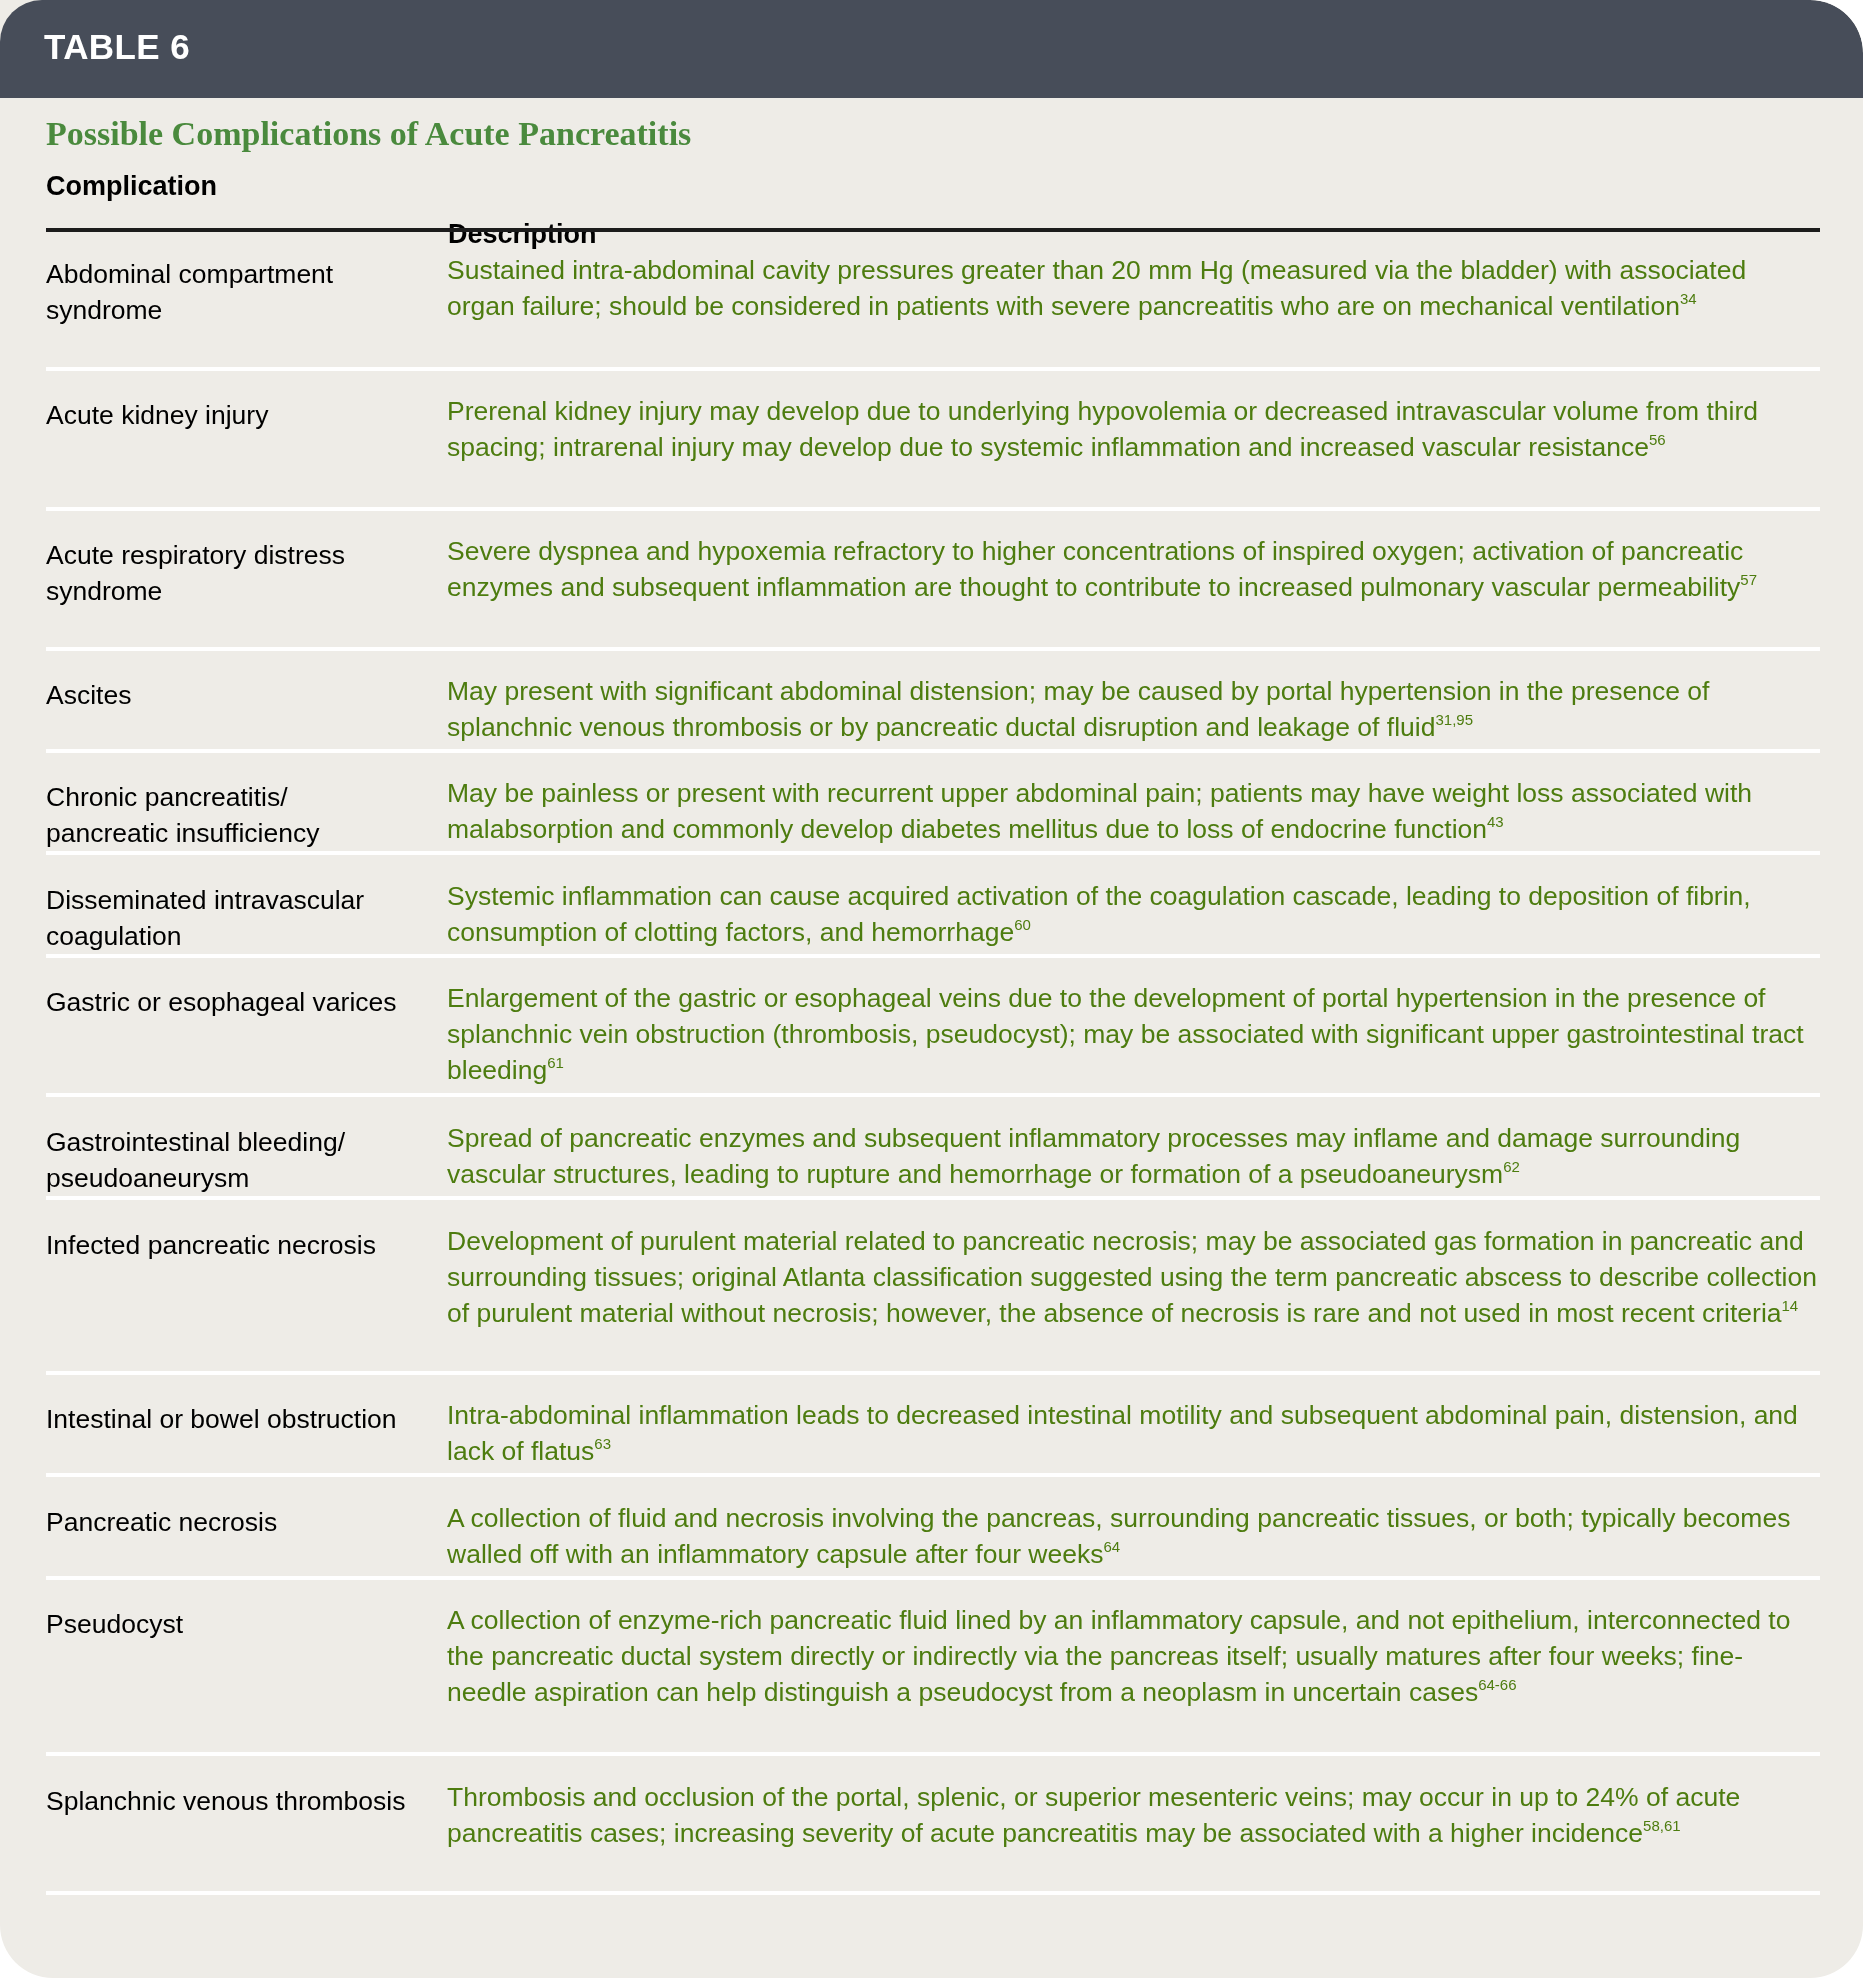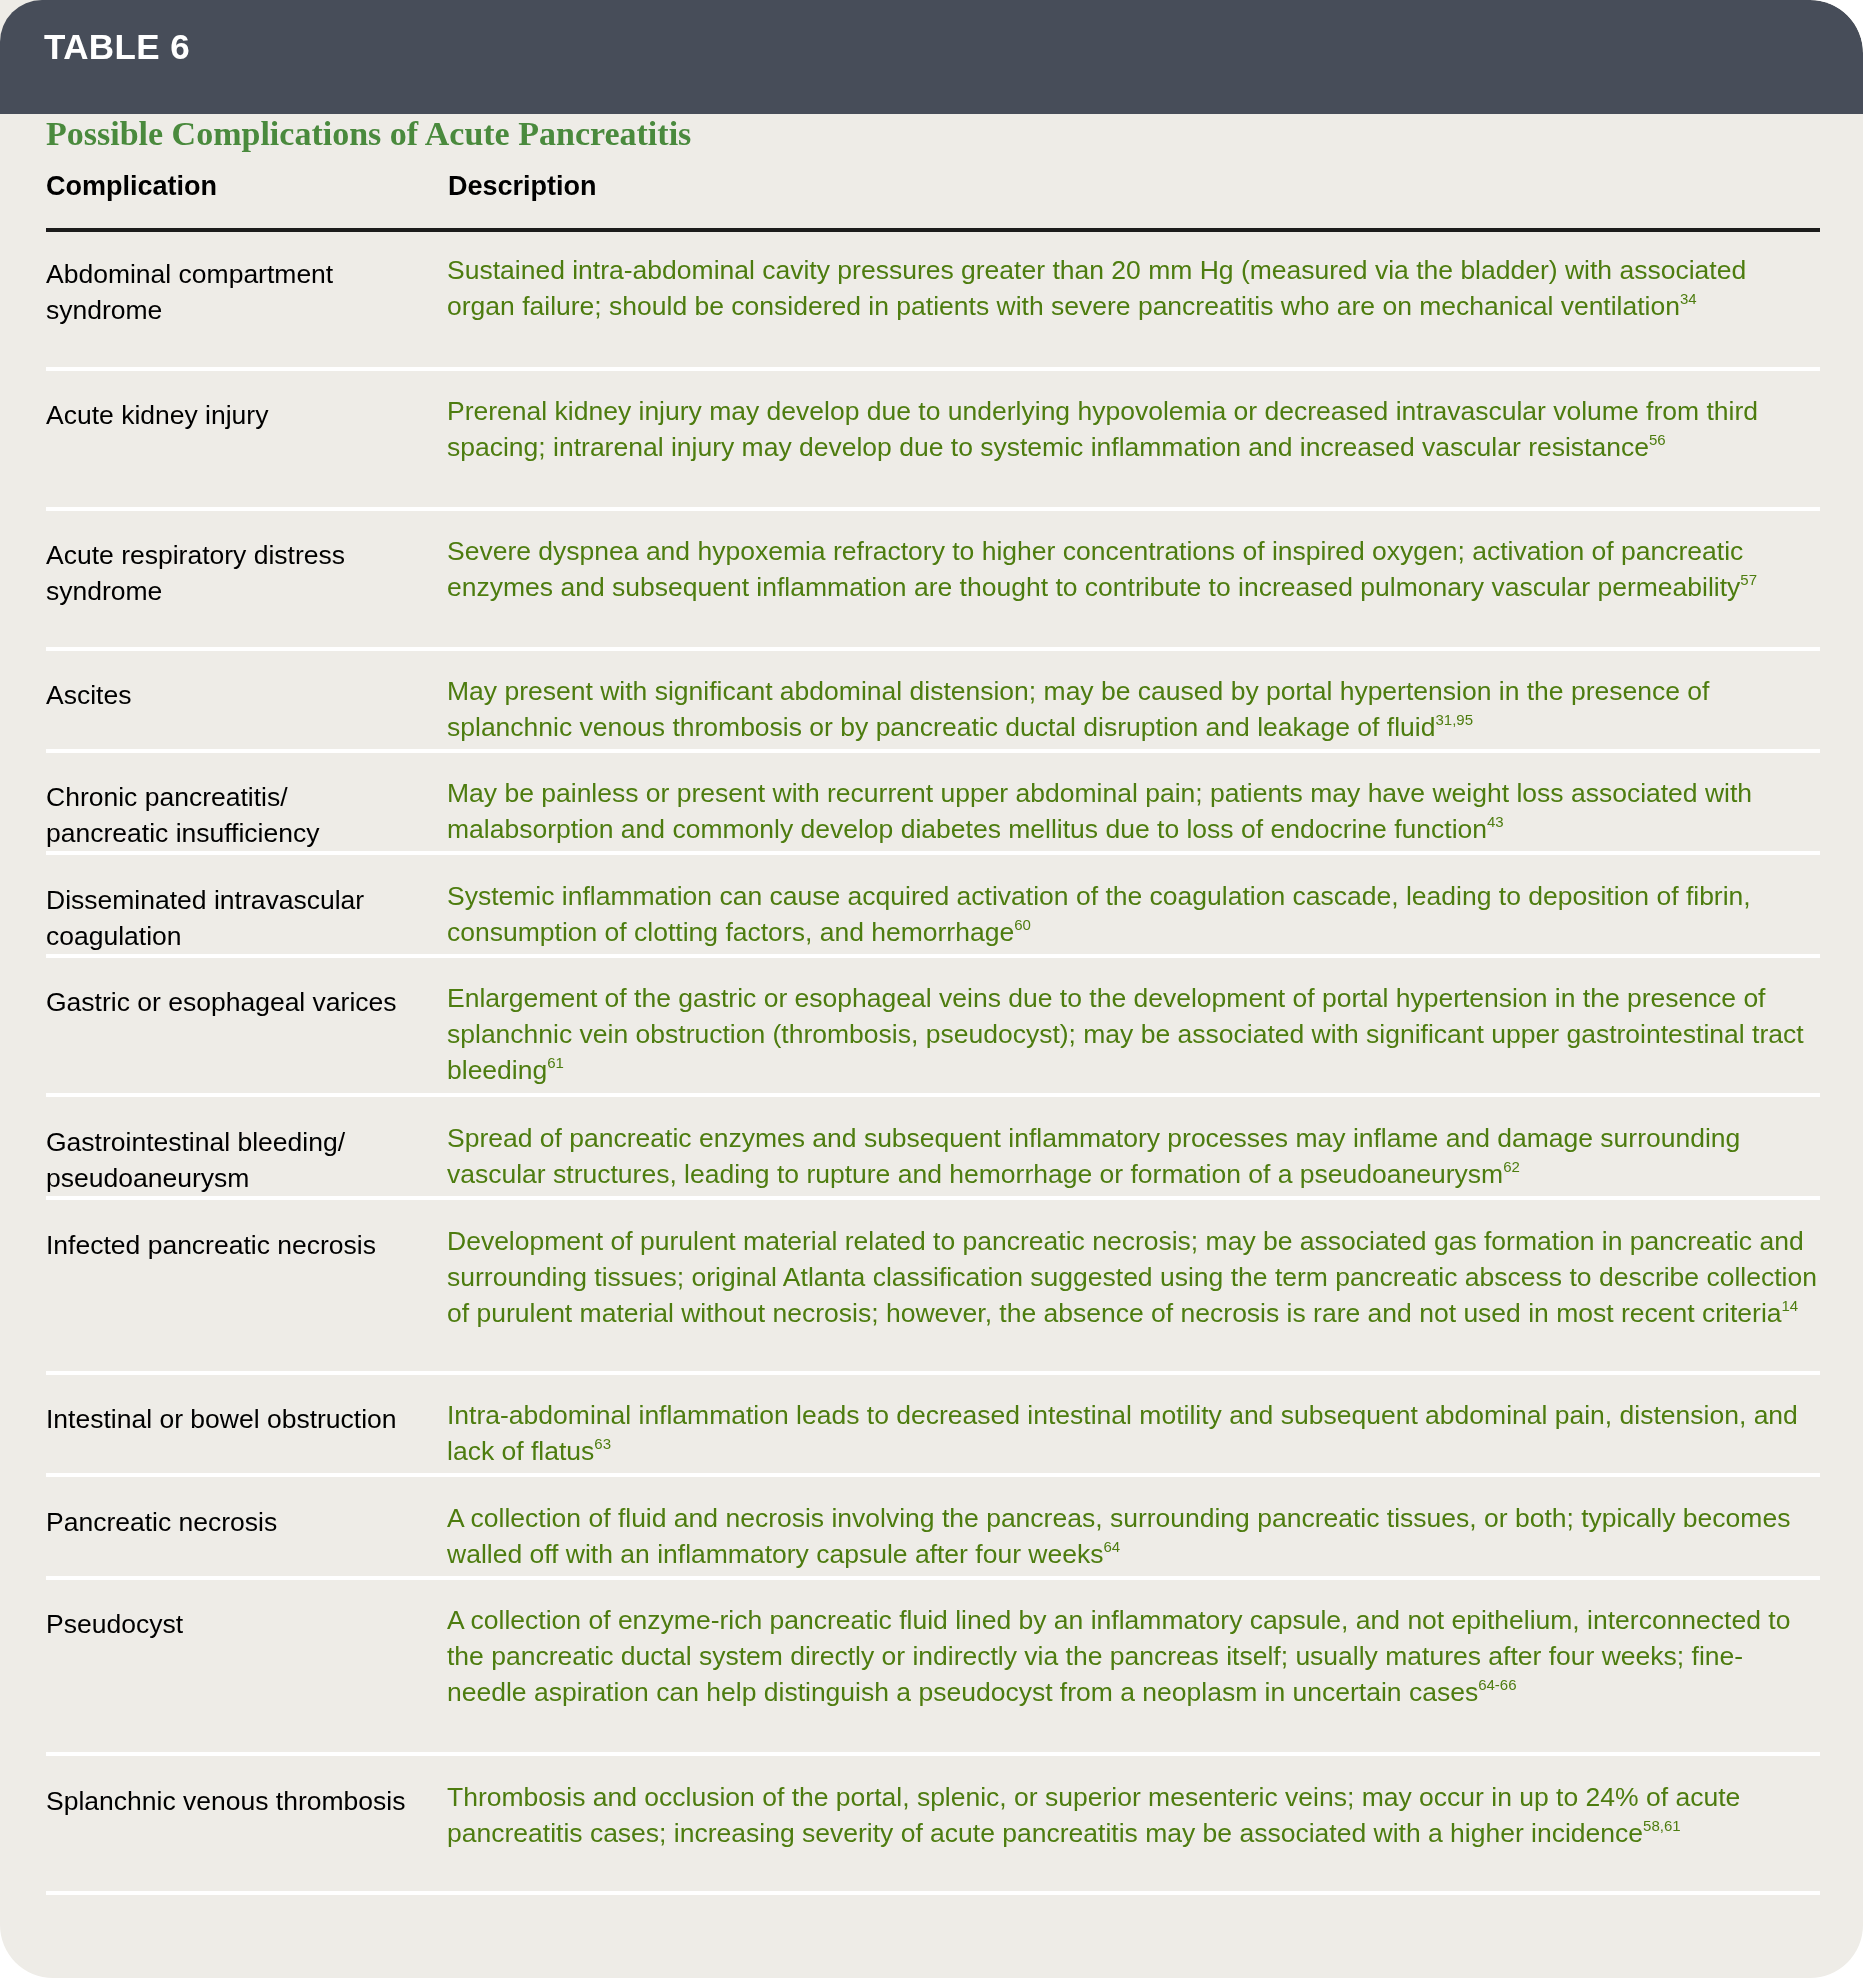--- a/index.html
+++ b/index.html
@@ -1,30 +1,30 @@
 <!DOCTYPE html>
 <html style="font-size:14px"><head>
 <meta charset="utf-8">
 <style>
   html, body { margin: 0; padding: 0; background: #ffffff; }
   body { width: 1868px; height: 1982px; position: relative; overflow: hidden;
          font-family: "Liberation Sans", "DejaVu Sans", sans-serif; }
   .card { position: absolute; left: 0; top: 0; width: 1863px; height: 1978px;
           background: #eeece7; border-radius: 0 53px 53px 53px; overflow: hidden; }
-  .header { position: absolute; left: 0; top: 0; width: 100%; height: 114px;
+  .header { position: absolute; left: 0; top: 0; width: 100%; height: 98px;
             background: #474d59; border-radius: 42px 53px 0 0; }
   .header-label { position: absolute; left: 44px; top: 26.5px; color: #ffffff;
                   font-size: 35px; font-weight: 600; letter-spacing: 0.4px;
                   font-family: "Liberation Sans", sans-serif; }
   .title { position: absolute; left: 46px; top: 115px; color: #4a8a3d;
            font-size: 34px; font-weight: 700; font-family: Liberation Serif, serif; }
   .col-head { position: absolute; top: 171px; color: #000000; font-size: 27px;
               font-weight: 700; font-family: "Liberation Sans", sans-serif; }
   .col-head.c1 { left: 46px; }
-  .col-head.c2 { left: 448px; }
+  .col-head.c2 { left: 448px; margin-top: 48px; }
   .thick-rule { position: absolute; left: 46px; top: 228px; width: 1774px; height: 3.5px; background: #1c1c1c; }
   .row { position: absolute; left: 46px; width: 1774px; }
   .row .comp { position: absolute; left: 0; top: 4px; width: 371px; font-size: 26.5px; line-height: 36px; color: #000000; }
   .row .desc { position: absolute; left: 401px; top: 0; width: 1373px; font-size: 26.5px; line-height: 36px; color: #4d7c0f; }
   .row .desc sup { font-size: 15px; line-height: 0; vertical-align: 10.6px; }
   .sep { position: absolute; left: 46px; width: 1774px; height: 4.4px; background: #ffffff; }
   .footnote { position: absolute; left: 46px; top: 1912px; font-size: 25px; font-style: italic; color: #3a3a3a; }
 </style>
 </head>
 <body>

